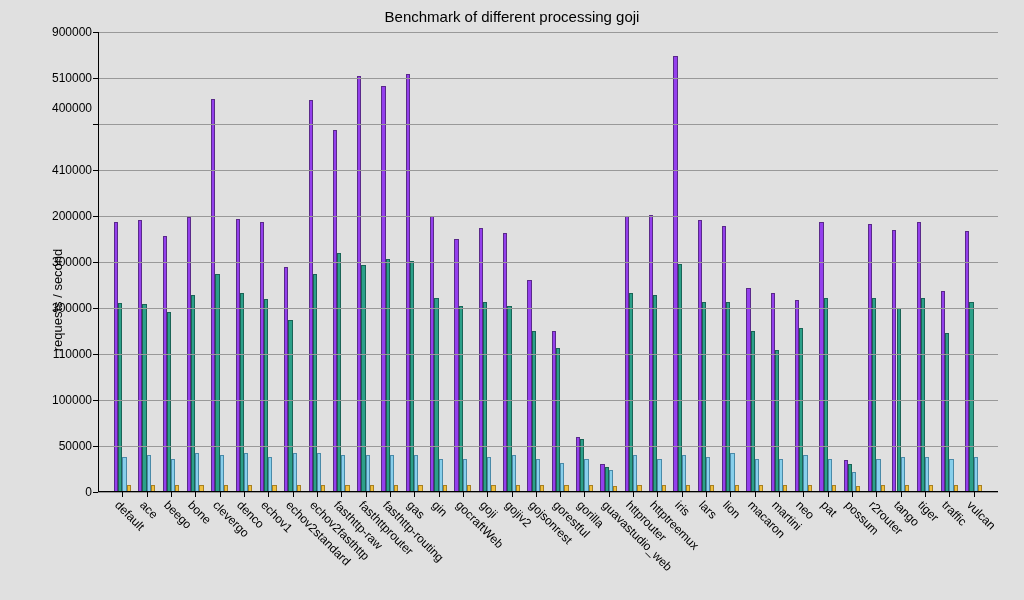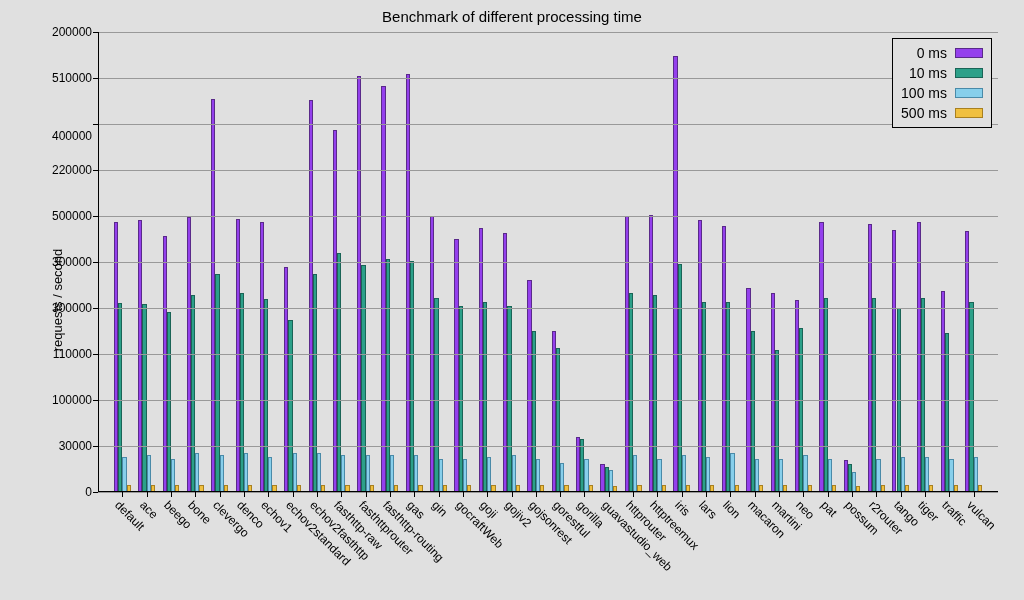--- a/index.html
+++ b/index.html
@@ -132,21 +132,21 @@
   .swatch {
     width: 28px;
     height: 10px;
     box-sizing: border-box;
   }
 </style>
 </head>
 <body>
 
 <div class="chart-wrap">
-  <div class="title">Benchmark of different processing time</div>
+  <div class="title">Benchmark of different processing goji</div>
   <div class="ylabel">requests / second</div>
   <div class="plot" id="plot">
 
     <div class="bars" id="bars">
         <div class="bar c0" style="left: 15.9243px; width: 4.2px; height: 270.48px;"></div>
         <div class="bar c1" style="left: 20.1243px; width: 4.2px; height: 188.6px;"></div>
         <div class="bar c2" style="left: 24.3243px; width: 4.2px; height: 34.96px;"></div>
         <div class="bar c3" style="left: 28.5243px; width: 4.2px; height: 7.36px;"></div>
         <div class="bar c0" style="left: 40.2486px; width: 4.2px; height: 272.32px;"></div>
         <div class="bar c1" style="left: 44.4486px; width: 4.2px; height: 187.68px;"></div>
@@ -288,48 +288,48 @@
         <div class="bar c1" style="left: 871.476px; width: 4.2px; height: 189.52px;"></div>
         <div class="bar c2" style="left: 875.676px; width: 4.2px; height: 34.96px;"></div>
         <div class="bar c3" style="left: 879.876px; width: 4.2px; height: 7.36px;"></div>
       </div>
 
   <div class="grid-line" style="top: 460px;"></div>
       <div class="ytick-mark" style="top: 460px;"></div>
       <div class="ytick" style="top: 460px;">0</div>
       <div class="grid-line" style="top: 414px;"></div>
       <div class="ytick-mark" style="top: 414px;"></div>
-      <div class="ytick" style="top: 414px;">30000</div>
+      <div class="ytick" style="top: 414px;">50000</div>
       <div class="grid-line" style="top: 368px;"></div>
       <div class="ytick-mark" style="top: 368px;"></div>
       <div class="ytick" style="top: 368px;">100000</div>
       <div class="grid-line" style="top: 322px;"></div>
       <div class="ytick-mark" style="top: 322px;"></div>
       <div class="ytick" style="top: 322px;">110000</div>
       <div class="grid-line" style="top: 276px;"></div>
       <div class="ytick-mark" style="top: 276px;"></div>
       <div class="ytick" style="top: 276px;">300000</div>
       <div class="grid-line" style="top: 230px;"></div>
       <div class="ytick-mark" style="top: 230px;"></div>
       <div class="ytick" style="top: 230px;">300000</div>
       <div class="grid-line" style="top: 184px;"></div>
       <div class="ytick-mark" style="top: 184px;"></div>
-      <div class="ytick" style="top: 184px;">500000</div>
+      <div class="ytick" style="top: 184px;">200000</div>
       <div class="grid-line" style="top: 138px;"></div>
       <div class="ytick-mark" style="top: 138px;"></div>
-      <div class="ytick" style="top: 138px;">220000</div>
+      <div class="ytick" style="top: 138px;">410000</div>
       <div class="grid-line" style="top: 92px;"></div>
       <div class="ytick-mark" style="top: 92px;"></div>
-      <div class="ytick" style="top: 104px;">400000</div>
+      <div class="ytick" style="top: 76px;">400000</div>
       <div class="grid-line" style="top: 46px;"></div>
       <div class="ytick-mark" style="top: 46px;"></div>
       <div class="ytick" style="top: 46px;">510000</div>
       <div class="grid-line" style="top: 0px;"></div>
       <div class="ytick-mark" style="top: 0px;"></div>
-      <div class="ytick" style="top: 0px;">200000</div>
+      <div class="ytick" style="top: 0px;">900000</div>
       <div class="xtick-mark" style="left: 24.3243px;"></div>
       <div class="xtick" style="left: 24.3243px;">default</div>
       <div class="xtick-mark" style="left: 48.6486px;"></div>
       <div class="xtick" style="left: 48.6486px;">ace</div>
       <div class="xtick-mark" style="left: 72.973px;"></div>
       <div class="xtick" style="left: 72.973px;">beego</div>
       <div class="xtick-mark" style="left: 97.2973px;"></div>
       <div class="xtick" style="left: 97.2973px;">bone</div>
       <div class="xtick-mark" style="left: 121.622px;"></div>
       <div class="xtick" style="left: 121.622px;">clevergo</div>
@@ -390,32 +390,14 @@
       <div class="xtick-mark" style="left: 802.703px;"></div>
       <div class="xtick" style="left: 802.703px;">tango</div>
       <div class="xtick-mark" style="left: 827.027px;"></div>
       <div class="xtick" style="left: 827.027px;">tiger</div>
       <div class="xtick-mark" style="left: 851.351px;"></div>
       <div class="xtick" style="left: 851.351px;">traffic</div>
       <div class="xtick-mark" style="left: 875.676px;"></div>
       <div class="xtick" style="left: 875.676px;">vulcan</div>
       <div class="axis-y"></div>
       <div class="axis-x"></div>
-      <div class="legend">
-      <div class="legend-row">
-        <span>0 ms</span>
-        <span class="swatch c0"></span>
-      </div>
-      <div class="legend-row">
-        <span>10 ms</span>
-        <span class="swatch c1"></span>
-      </div>
-      <div class="legend-row">
-        <span>100 ms</span>
-        <span class="swatch c2"></span>
-      </div>
-      <div class="legend-row">
-        <span>500 ms</span>
-        <span class="swatch c3"></span>
-      </div>
-    </div>
     </div>
 </div>
 
 </body></html>

